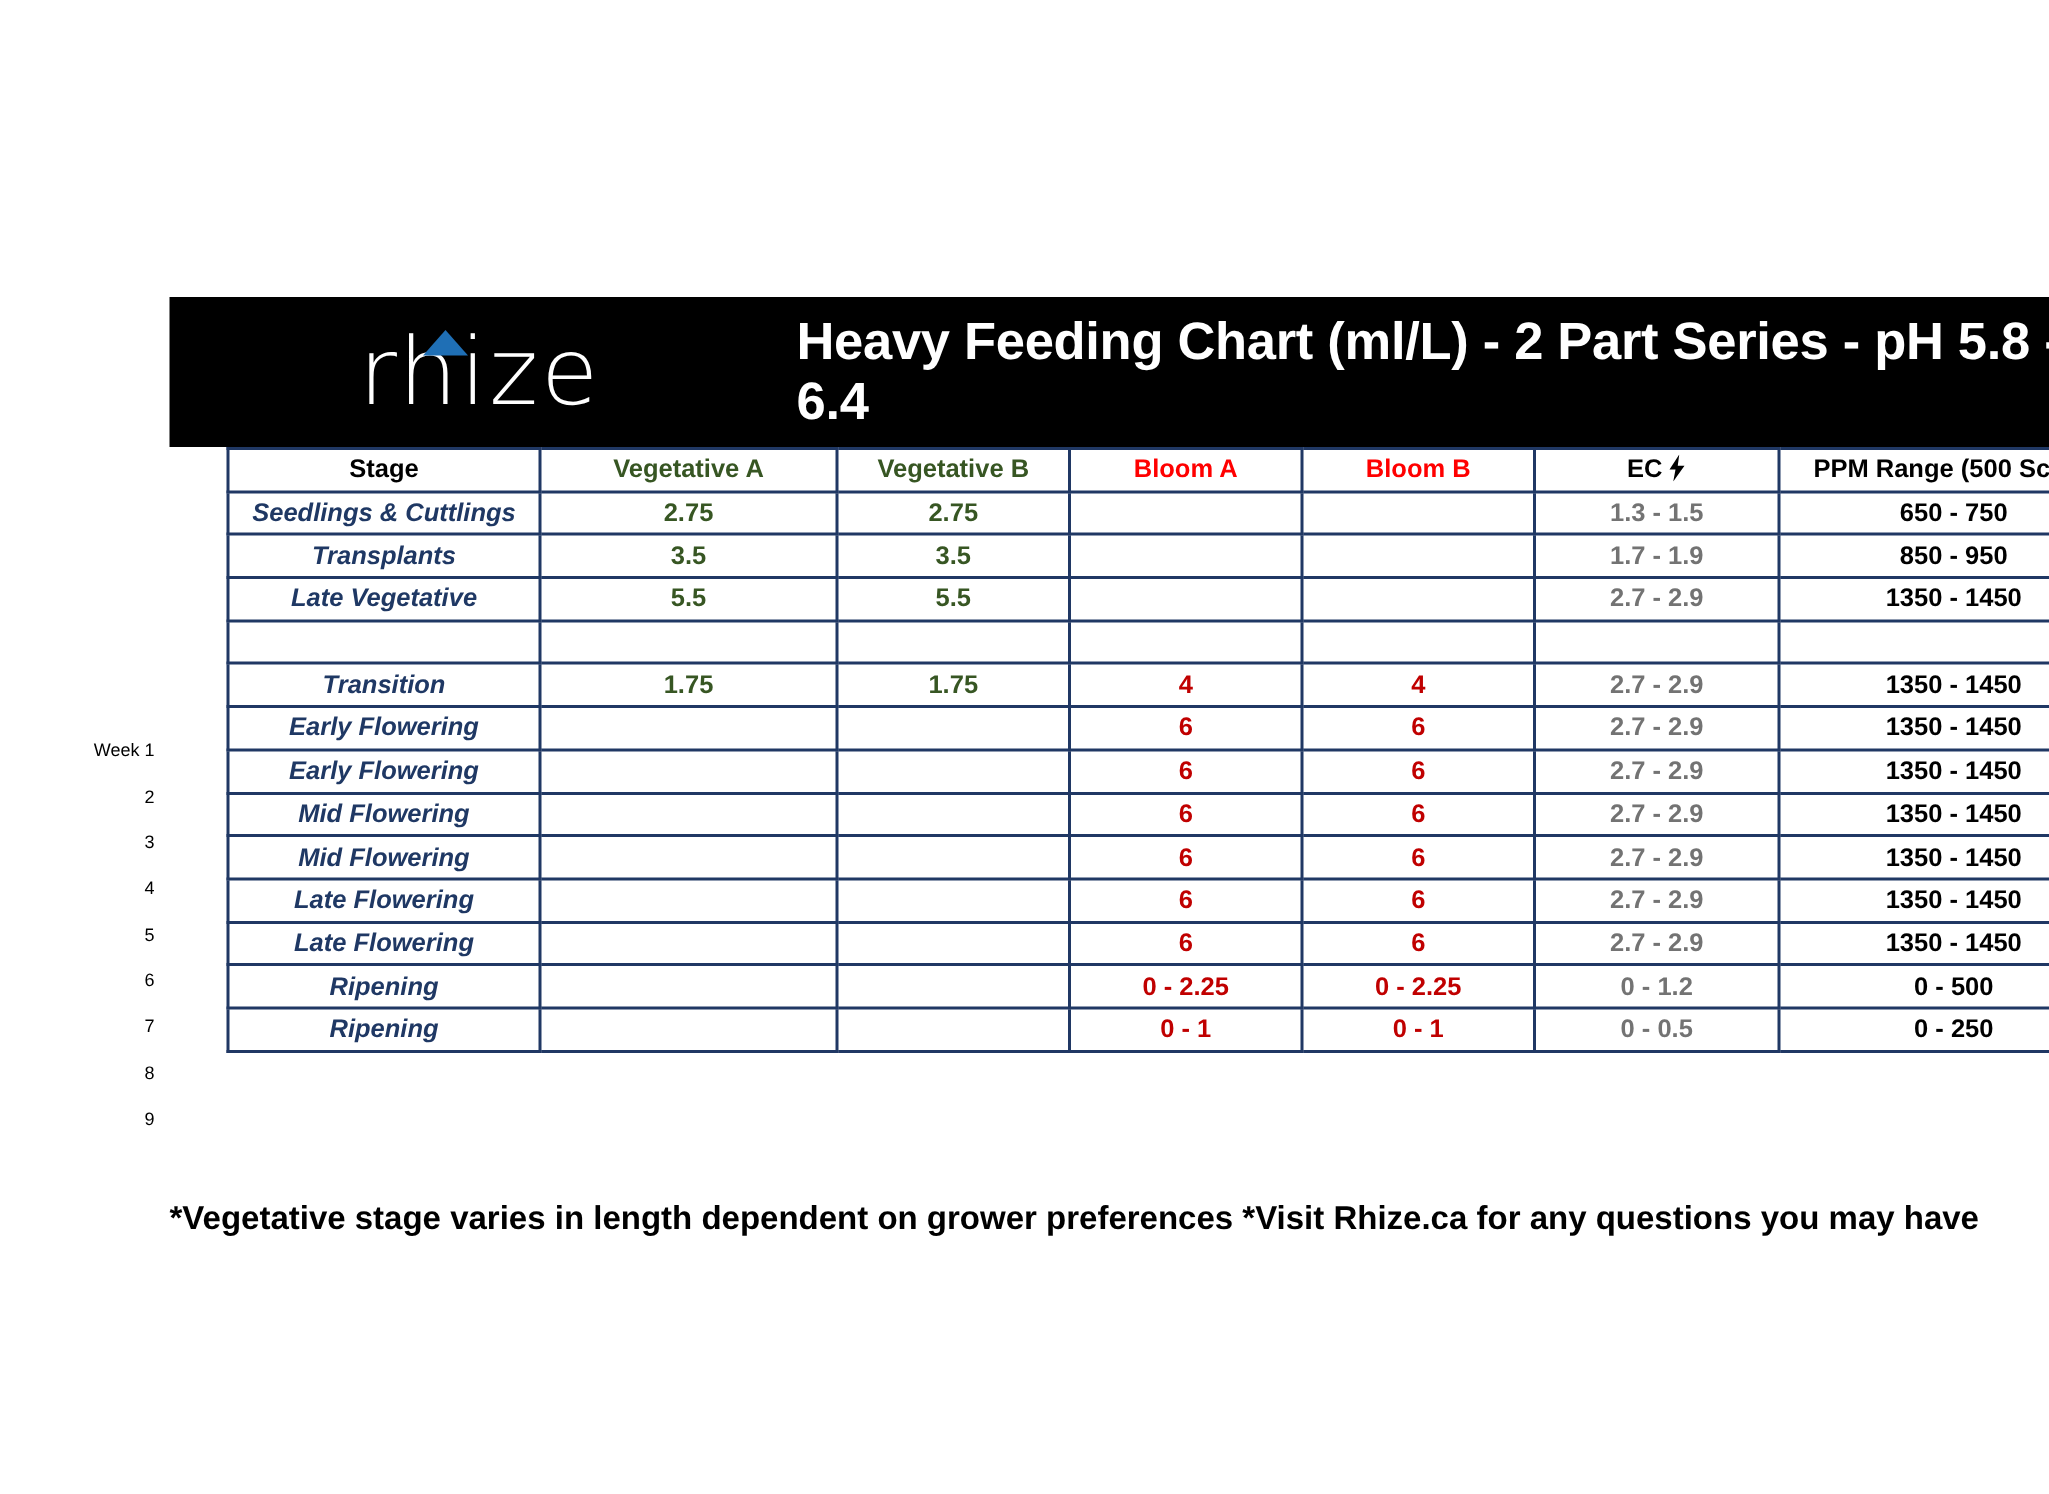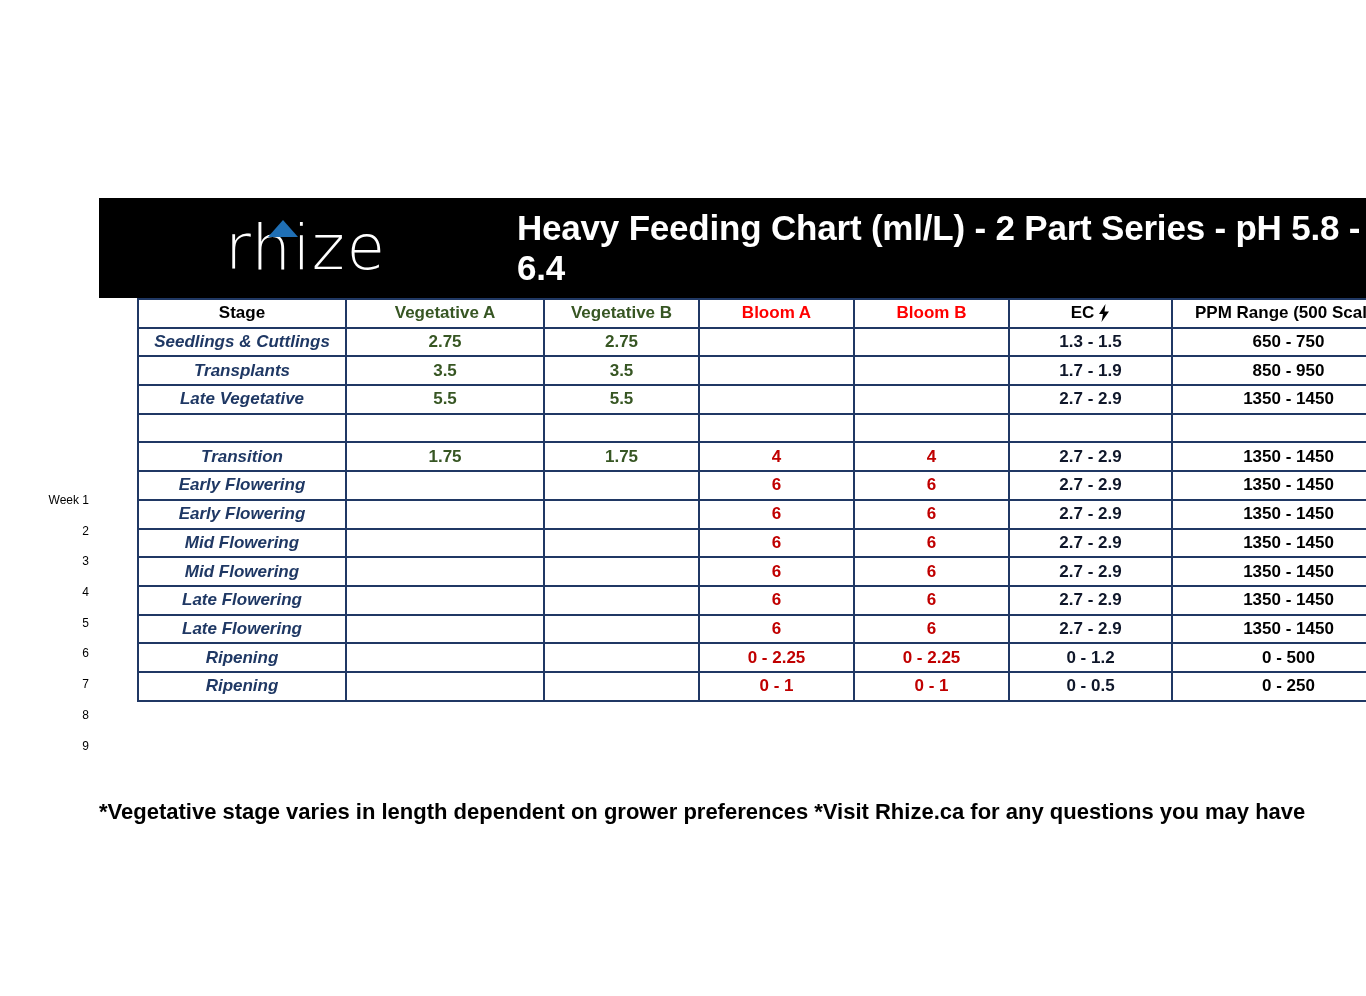--- a/index.html
+++ b/index.html
@@ -10,21 +10,21 @@
   body {
     width: 1366px;
     height: 996px;
     font-family: "Liberation Sans", sans-serif;
     overflow: hidden;
     position: relative;
   }
 
   #sheet {
     position: absolute;
-    left: 4px; top: 0;
+    left: 18px; top: 0;
     width: 1349px;
     height: 996px;
   }
 
   
   .banner {
     position: absolute;
     left: 95px;
     top: 198px;
     width: 1267px;
@@ -150,21 +150,21 @@
   td.green {
     background: #A9D08E;
     color: #375623;
     border-radius: 12px;
   }
   td.pink {
     background: #F8CBCB;
     color: #C00000;
   }
   td.ec {
-    color: #0f172a;
+    color: #737373;
   }
   td.ppm {
     color: #000000;
   }
   tr.spacer td {
     height: 28.7px;
   }
 
   
   .footnote {

